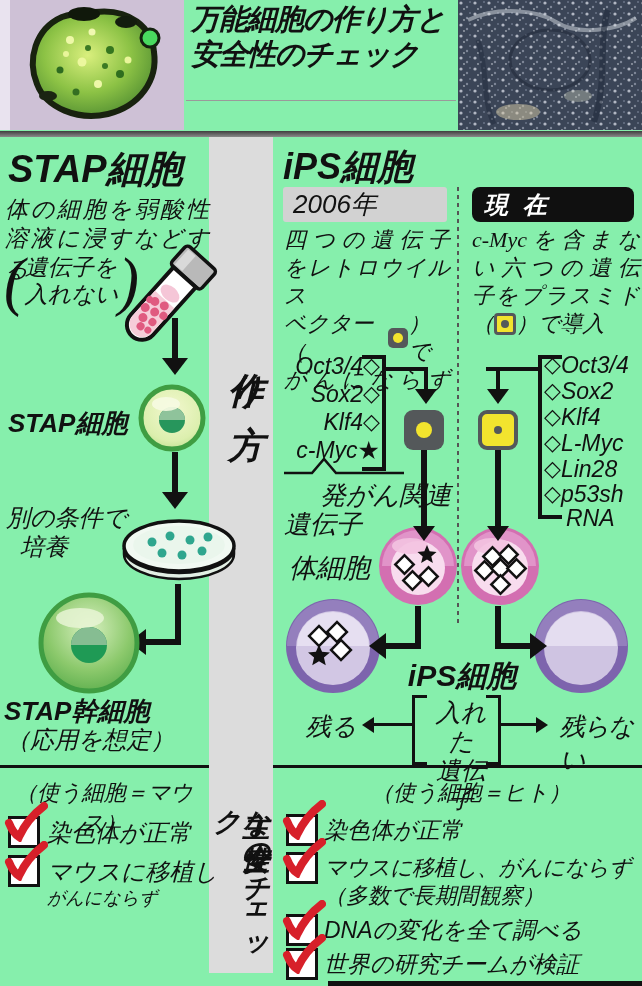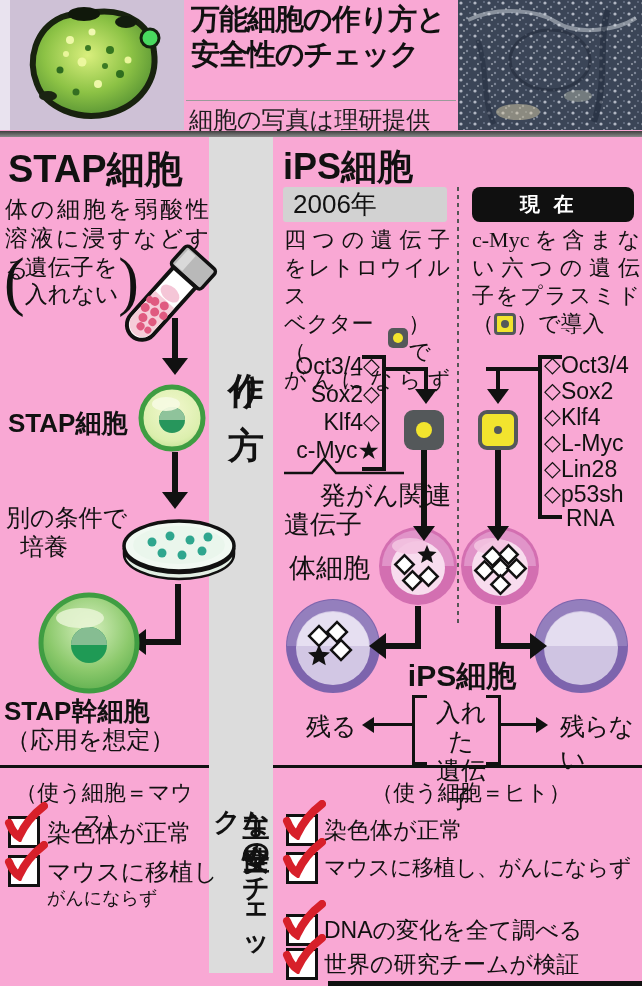--- a/index.html
+++ b/index.html
@@ -1,17 +1,17 @@
 <!DOCTYPE html>
 <html><head>
 <meta charset="utf-8">
 <style>
   html,body{margin:0;padding:0;background:#fff;}
-  #poster{position:relative;width:642px;height:986px;background:#f9a8d4;overflow:hidden;
-          font-family:"Liberation Sans","DejaVu Sans",sans-serif;color:#111;}
+  #poster{position:relative;width:642px;height:986px;background:#86efac;overflow:hidden;
+          font-family:"Liberation Sans","DejaVu Sans",sans-serif;color:#111;font-style:italic;}
   .abs{position:absolute;}
   .sans{font-family:"Liberation Sans","DejaVu Sans",sans-serif;}
   .serif{font-family:"Liberation Serif","DejaVu Serif",serif;}
   .b{font-weight:bold;}
   .jus{text-align:justify;text-align-last:justify;}
   .vtext{writing-mode:vertical-rl;}
   .shaft{position:absolute;background:#111;}
   .hd{position:absolute;width:0;height:0;}
   .hd.down{border-left:13px solid transparent;border-right:13px solid transparent;border-top:17px solid #111;}
   .hd.downsm{border-left:11px solid transparent;border-right:11px solid transparent;border-top:15px solid #111;}
@@ -67,21 +67,20 @@
       <circle cx="105" cy="66" r="3" fill="#3c7a24"></circle>
     <circle cx="88" cy="48" r="3" fill="#3c7a24"></circle>
       <circle cx="66" cy="54" r="3" fill="#e9f59a"></circle>
   </svg>
 
   <div class="abs sans b" style="left:191;left:191px;top:2px;width:266px;font-size:29px;line-height:35px;letter-spacing:-1px;">
     <div>万能細胞の作り方と</div>
     <div>安全性のチェック</div>
   </div>
   <div class="abs" style="left:186px;top:100px;width:270px;height:1px;background:#9a9a9a;"></div>
-  <div class="abs sans" style="left:189px;top:104px;font-size:24px;color:#1d1d1d;">細胞の写真は理研提供</div>
 
   <svg class="abs" style="left:458px;top:0" width="184" height="130" viewBox="0 0 184 130">
     <defs>
       <pattern id="noise" width="14" height="11" patternUnits="userSpaceOnUse">
         <rect width="14" height="11" fill="#3b4557"></rect>
         <circle cx="3" cy="3" r="1.6" fill="#c7ccd6" opacity="0.85"></circle>
         <circle cx="9" cy="7" r="1.2" fill="#9aa3b4" opacity="0.7"></circle>
         <circle cx="12" cy="2" r="1" fill="#747e92" opacity="0.8"></circle>
         <circle cx="6" cy="9" r="0.9" fill="#e3e7ec" opacity="0.6"></circle>
       </pattern>
@@ -195,21 +194,21 @@
 
   <div class="abs sans b" style="left:4px;top:694px;font-size:26px;">STAP幹細胞</div>
   <div class="abs serif" style="left:6px;top:724px;font-size:24px;">（応用を想定）</div>
 
   <div class="abs sans b" style="left:283px;top:143px;font-size:36px;">iPS細胞</div>
 
   <div class="abs" style="left:283px;top:187px;width:164px;height:35px;background:#d2d2d2;border-radius:3px;">
     <span class="sans" style="display:block;padding-left:10px;font-size:26px;line-height:35px;">2006年</span>
   </div>
   <div class="abs" style="left:472px;top:187px;width:162px;height:35px;background:#101010;border-radius:8px;">
-    <span class="sans b" style="display:block;padding-left:12px;font-size:20px;line-height:35px;color:#fff;letter-spacing:4px;margin-left:36px;">現 在</span>
+    <span class="sans b" style="display:block;padding-left:12px;font-size:24px;line-height:35px;color:#fff;letter-spacing:4px;">現 在</span>
   </div>
 
   <div class="dash-v" style="left:457px;top:187px;height:436px;"></div>
 
   <div class="abs serif" style="left:284px;top:226px;width:166px;font-size:22px;line-height:28px;">
     <div class="jus">四つの遺伝子</div>
     <div class="jus">をレトロウイルス</div>
     <div style="display:flex;align-items:center;">
       <span>ベクター（</span>
         <span class="vec-icon"></span>
@@ -393,20 +392,21 @@
   <svg class="checkmark" style="left:282px;top:800px;" viewBox="0 0 44 40">
     <path d="M5,21 Q9,31 15,35 Q23,17 40,4" fill="none" stroke="#d7202a" stroke-width="8" stroke-linecap="round"></path>
   </svg>
   <div class="abs sans" style="left:324px;top:815px;font-size:23px;">染色体が正常</div>
 
   <div class="checkbox" style="left:286px;top:852px;"></div>
   <svg class="checkmark" style="left:282px;top:838px;" viewBox="0 0 44 40">
     <path d="M5,21 Q9,31 15,35 Q23,17 40,4" fill="none" stroke="#d7202a" stroke-width="8" stroke-linecap="round"></path>
   </svg>
   <div class="abs sans" style="left:324px;top:853px;font-size:22px;letter-spacing:-0.5px;text-align:center;">マウスに移植し、がんにならず</div>
+  <div class="abs sans" style="left:324px;top:881px;font-size:22px;">（多数で長期間観察）</div>
 
   <div class="checkbox" style="left:286px;top:914px;"></div>
   <svg class="checkmark" style="left:282px;top:900px;" viewBox="0 0 44 40">
     <path d="M5,21 Q9,31 15,35 Q23,17 40,4" fill="none" stroke="#d7202a" stroke-width="8" stroke-linecap="round"></path>
   </svg>
   <div class="abs sans" style="left:324px;top:915px;font-size:23px;">DNAの変化を全て調べる</div>
 
   <div class="checkbox" style="left:286px;top:948px;"></div>
   <svg class="checkmark" style="left:282px;top:934px;" viewBox="0 0 44 40">
     <path d="M5,21 Q9,31 15,35 Q23,17 40,4" fill="none" stroke="#d7202a" stroke-width="8" stroke-linecap="round"></path>

